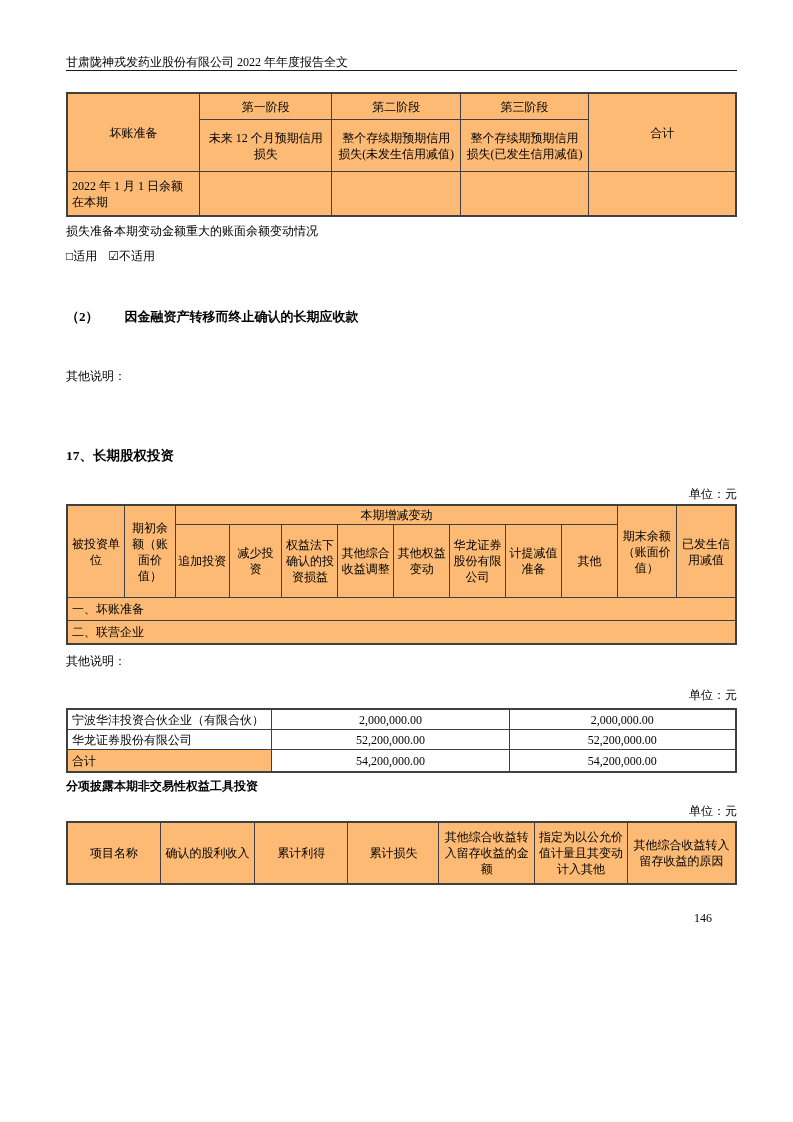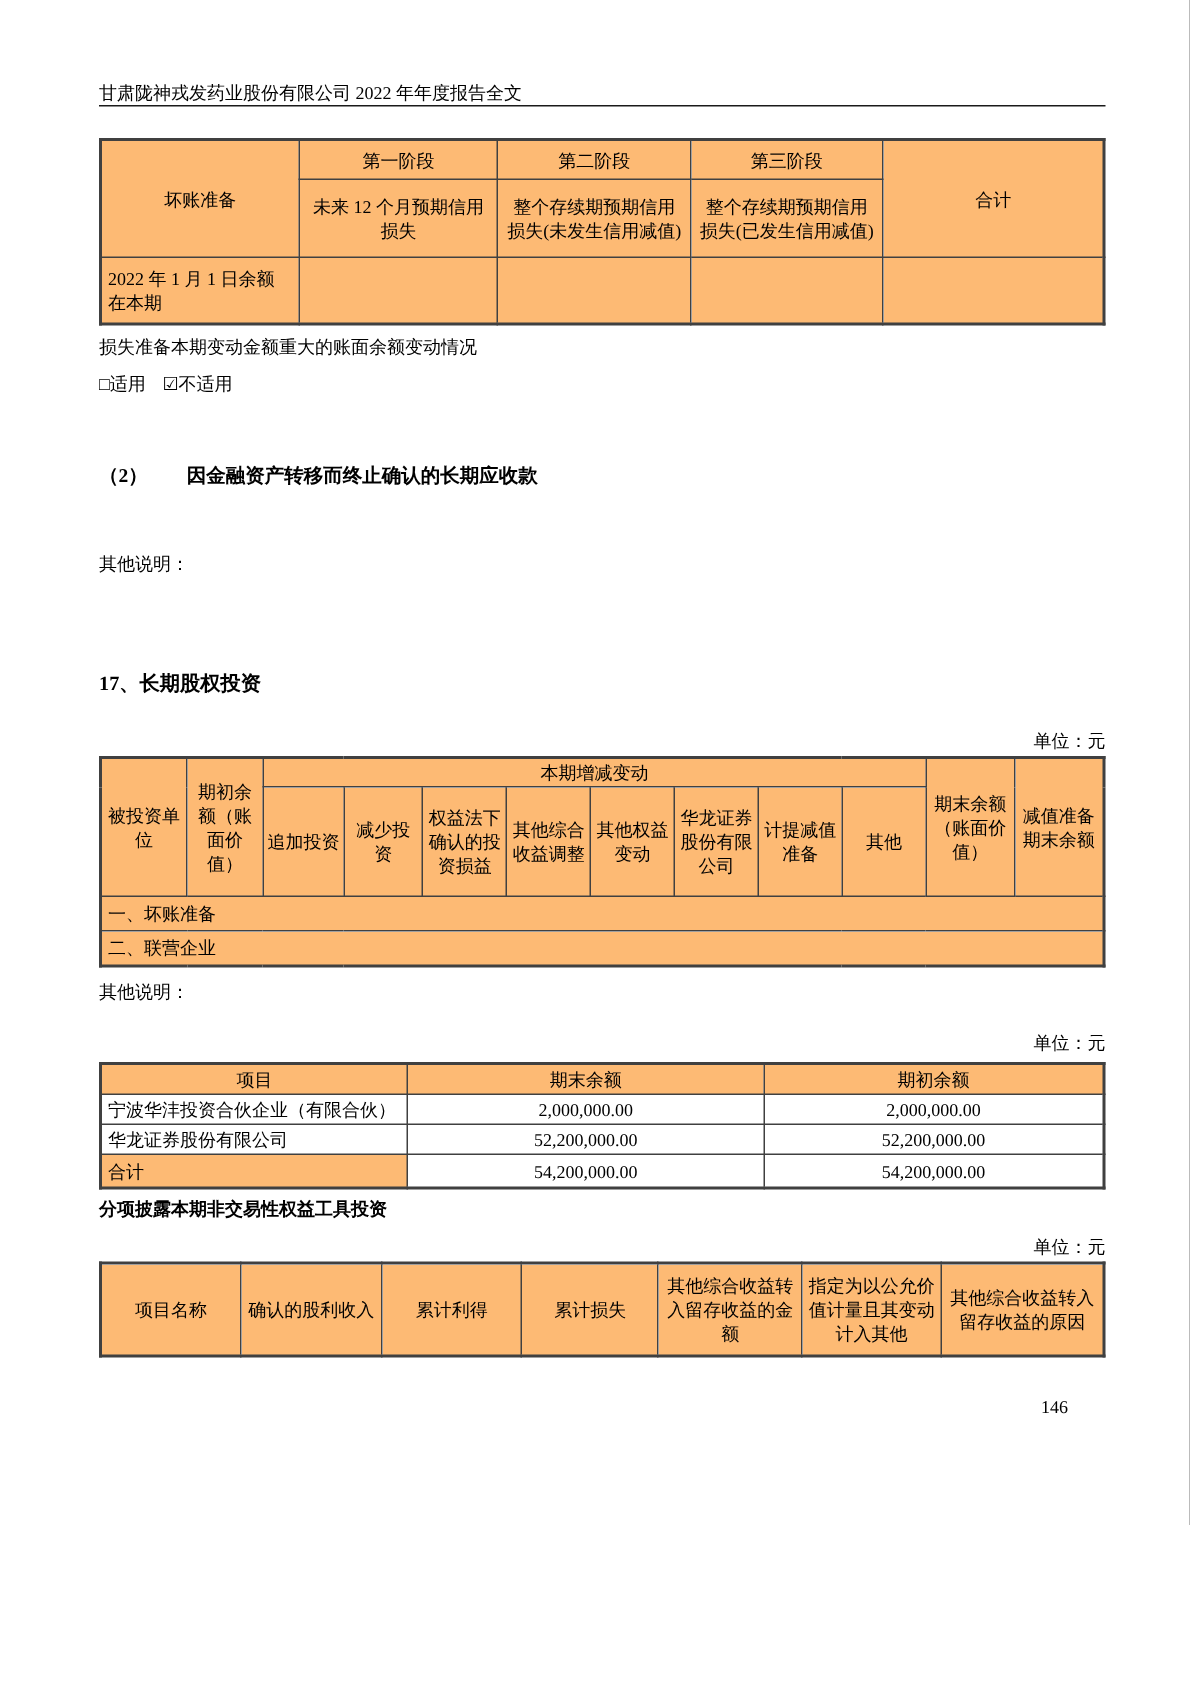--- a/index.html
+++ b/index.html
@@ -132,21 +132,21 @@
           <col style="width:8.35%">
           <col style="width:8.8%">
           <col style="width:8.9%">
       </colgroup>
       <tbody>
           <tr class="strip">
         <th class="gray center" rowspan="2">被投资单位</th>
         <th class="gray center" rowspan="2">期初余额（账面价值）</th>
         <th class="gray center" colspan="8">本期增减变动</th>
         <th class="gray center" rowspan="2">期末余额（账面价值）</th>
-        <th class="gray center" rowspan="2">减值准备期末余额</th>
+        <th class="gray center" rowspan="2">已发生信用减值</th>
       </tr>
       <tr class="mainh">
         <th class="gray center">追加投资</th>
         <th class="gray center">减少投资</th>
         <th class="gray center">权益法下确认的投资损益</th>
         <th class="gray center">其他综合收益调整</th>
         <th class="gray center">其他权益变动</th>
         <th class="gray center">华龙证券股份有限公司</th>
         <th class="gray center">计提减值准备</th>
         <th class="gray center">其他</th>
@@ -165,25 +165,20 @@
 
     <div class="unit u2">单位：元</div>
 
     <table class="tbl t18">
       <colgroup>
         <col style="width:30.6%">
           <col style="width:35.5%">
           <col style="width:33.9%">
       </colgroup>
       <tbody>
-          <tr>
-        <th class="gray center">项目</th>
-        <th class="gray center">期末余额</th>
-        <th class="gray center">期初余额</th>
-      </tr>
       <tr>
         <td class="left">宁波华沣投资合伙企业（有限合伙）</td>
         <td class="rightal">2,000,000.00</td>
         <td class="rightal">2,000,000.00</td>
       </tr>
       <tr>
         <td class="left">华龙证券股份有限公司</td>
         <td class="rightal">52,200,000.00</td>
         <td class="rightal">52,200,000.00</td>
       </tr>

